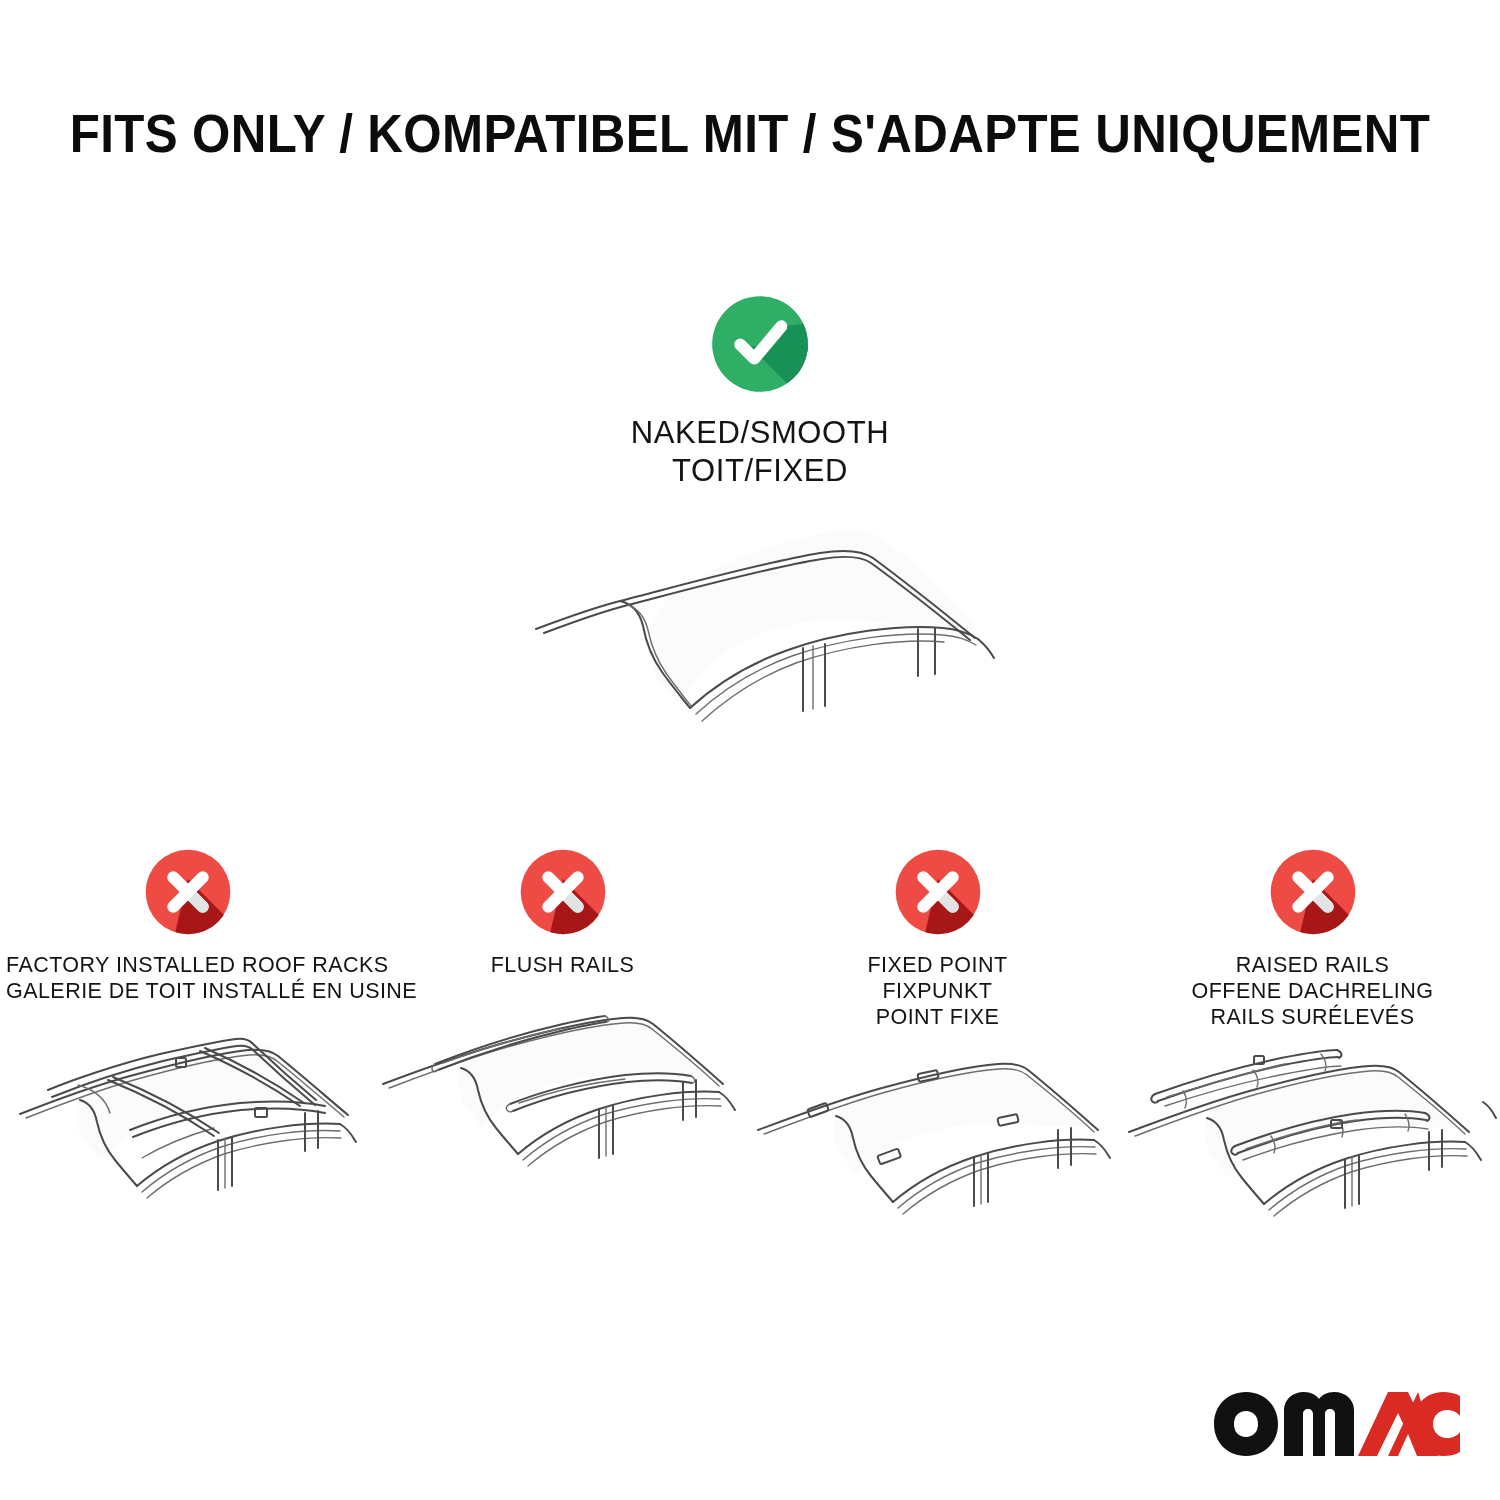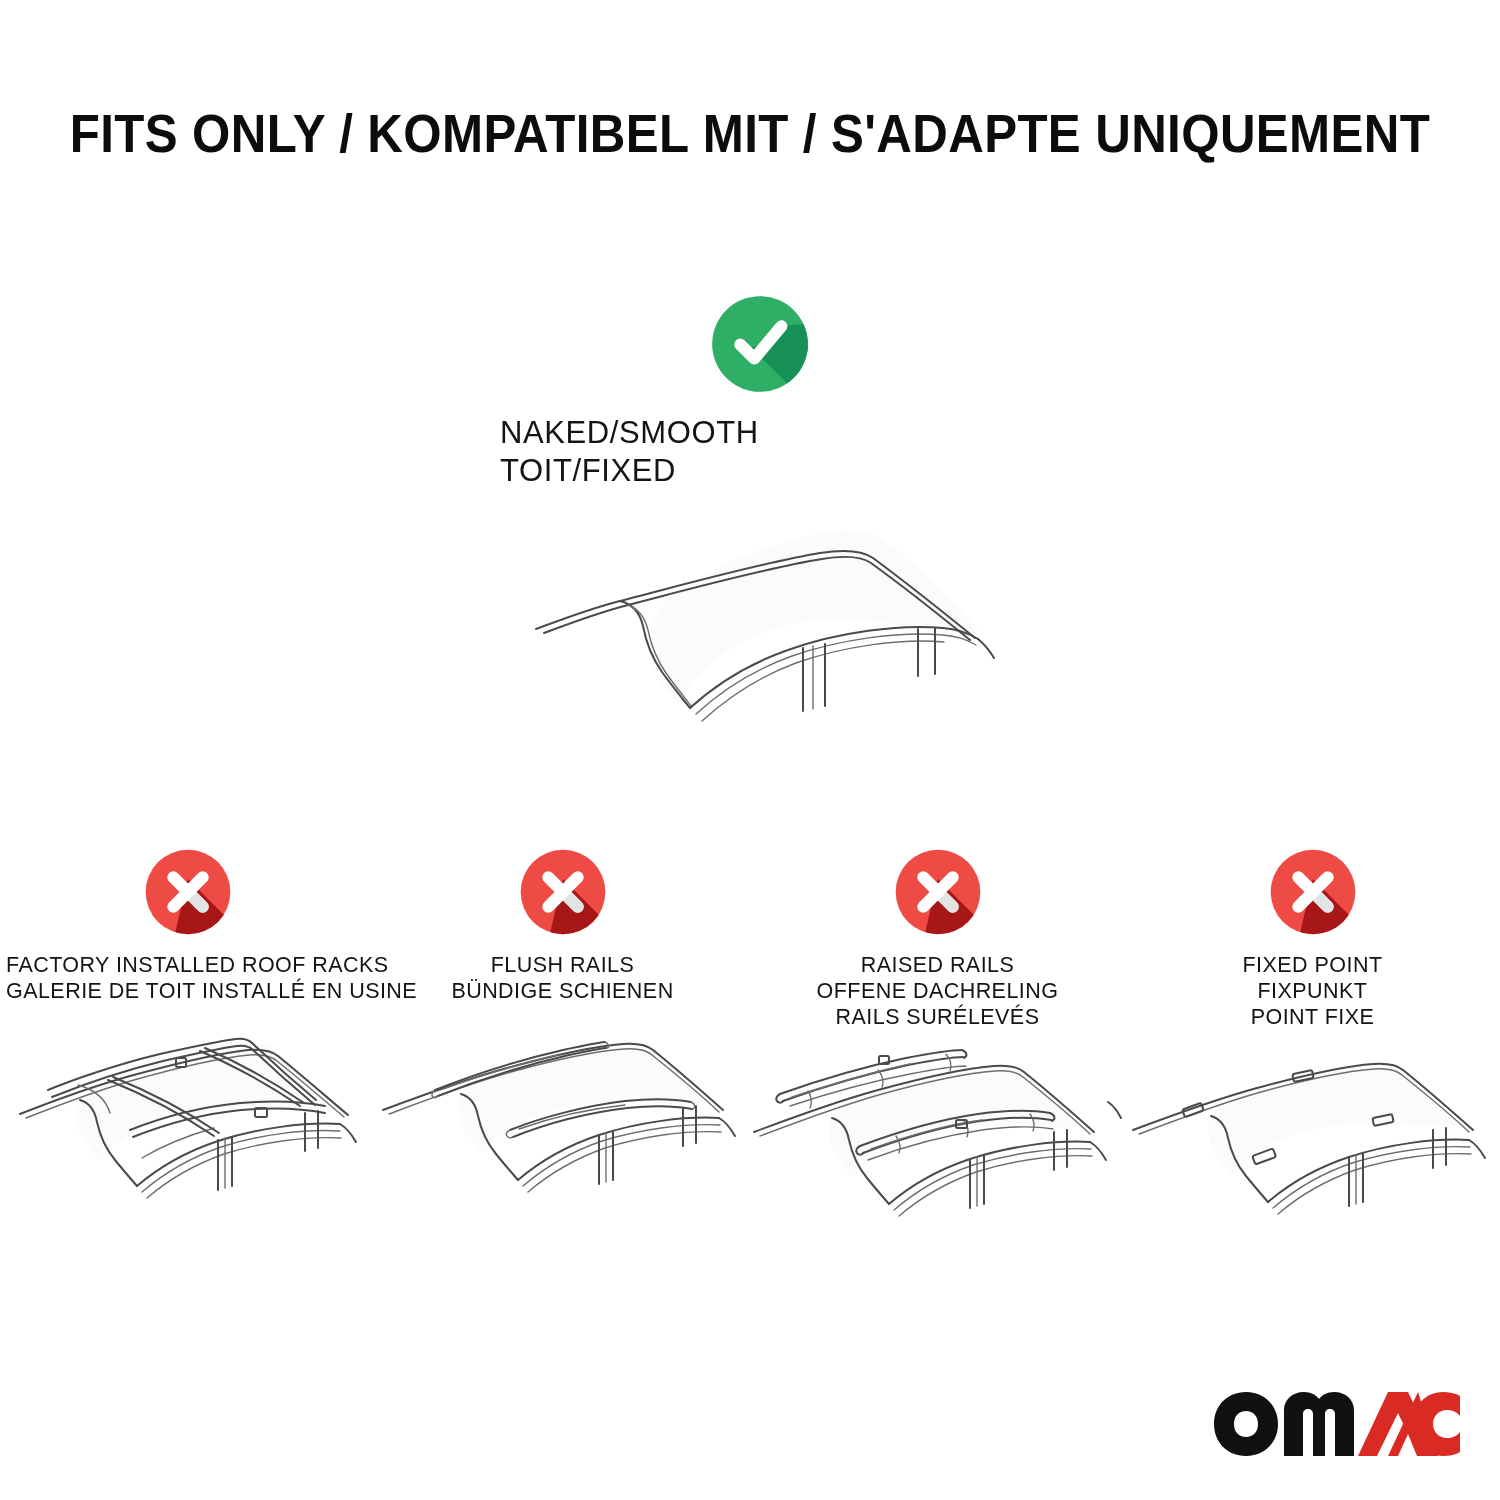--- a/index.html
+++ b/index.html
@@ -35,21 +35,21 @@
     transform-origin: center top;
     white-space: nowrap;
   }
 
   
   .hero {
     position: absolute;
     left: 500px;
     top: 292px;
     width: 520px;
-    text-align: left;
+    text-align: center;
   }
   .icon-badge {
     width: 104px;
     height: 104px;
     margin: 0 auto;
     display: block;
   }
   .hero-caption {
     margin-top: 18px;
     font-size: 31px;
@@ -268,21 +268,20 @@
       </g>
       <g stroke-linecap="round" stroke-width="13">
         <path d="M34 34 L66 66" stroke="#ffffff" fill="none"></path>
         <path d="M50 50 L66 66" stroke="#E2E3E4" fill="none"></path>
         <path d="M66 34 L34 66" stroke="#ffffff" fill="none"></path>
       </g>
     </svg>
 
     <div class="cell-caption">
       <div>FLUSH RAILS</div>
-      <div>BÜNDIGE SCHIENEN</div>
     </div>
 
     <svg class="cell-art" viewBox="0 0 375 190">
       <path class="ln-fill" d="M105 62 C140 44 195 28 240 24 C258 22 268 25 274 30
                C297 50 318 70 332 84 C318 88 295 86 270 84 C232 81 190 86 160 98
                C136 108 118 122 107 136 L90 114 C83 102 82 86 86 76
                C89 70 96 66 105 62 Z"></path>
       <path class="ln" d="M8 92 C40 80 88 62 132 50 C180 37 220 28 248 26
                           C262 25 272 27 278 32 C304 53 330 76 348 92"></path>
       <path class="ln-thin" d="M14 96 C46 84 93 66 136 54 C183 41 222 33 249 31
@@ -310,20 +309,73 @@
       <path class="ln-thin" d="M231 115 L231 164"></path>
       <path class="ln" d="M308 90 L308 128"></path>
       <path class="ln" d="M321 88 L321 125"></path>
       <path class="ln" d="M344 100 C351 104 356 111 360 118"></path>
     </svg>
   </div>
 
   <div class="cell">
     <svg class="icon-badge" viewBox="0 0 100 100">
       <defs>
+          <clipPath id="xc4">
+            <circle cx="50" cy="50" r="46"></circle>
+          </clipPath>
+        </defs>
+      <circle cx="50" cy="50" r="46" fill="#ED4B44"></circle>
+      <g clip-path="url(#xc4)">
+        <path d="M50 36 L100 86 L100 120 L30 120 L44 60 Z" fill="#A81717"></path>
+      </g>
+      <g stroke-linecap="round" stroke-width="13">
+        <path d="M34 34 L66 66" stroke="#ffffff" fill="none"></path>
+        <path d="M50 50 L66 66" stroke="#E2E3E4" fill="none"></path>
+        <path d="M66 34 L34 66" stroke="#ffffff" fill="none"></path>
+      </g>
+    </svg>
+
+    <div class="cell-caption">
+      <div>FIXED POINT</div>
+      <div>FIXPUNKT</div>
+      <div>POINT FIXE</div>
+    </div>
+
+    <svg class="cell-art" viewBox="0 0 375 190">
+      <path class="ln-fill" d="M100 58 C135 40 192 24 238 20 C256 18 266 21 272 26
+               C296 46 318 66 332 80 C318 84 296 82 270 80 C232 77 190 82 160 94
+               C136 104 118 118 107 132 L90 110 C83 98 82 82 86 72
+               C89 66 94 62 100 58 Z"></path>
+      <path class="ln" d="M8 86 C40 74 88 56 132 44 C180 31 220 22 248 20
+                          C262 19 272 21 278 26 C304 47 330 70 348 86"></path>
+      <path class="ln-thin" d="M14 90 C46 78 93 60 136 48 C183 35 222 27 249 25
+                               C262 24 271 26 277 31 C302 51 327 72 344 88"></path>
+      <path class="ln" d="M86 72 C96 75 101 83 103 94 C106 108 112 121 121 132
+                          C129 142 137 151 143 158"></path>
+      <path class="ln" d="M143 158 C164 140 191 124 224 113 C264 100 310 94 344 96"></path>
+      <path class="ln-thin" d="M148 164 C169 146 195 130 227 119 C266 107 311 101 345 103"></path>
+      <path class="ln-thin" d="M153 170 C174 152 199 137 230 126 C268 114 312 108 346 110"></path>
+
+      <rect class="ln" x="58" y="62" width="20" height="8" rx="2" transform="rotate(-20 68 66)"></rect>
+      <rect class="ln" x="168" y="28" width="20" height="8" rx="2" transform="rotate(-12 178 32)"></rect>
+      <rect class="ln" x="128" y="108" width="22" height="9" rx="2" transform="rotate(-20 139 112)"></rect>
+      <rect class="ln" x="248" y="72" width="20" height="8" rx="2" transform="rotate(-12 258 76)"></rect>
+
+      <path class="ln" d="M224 113 L224 162"></path>
+      <path class="ln" d="M238 110 L238 158"></path>
+      <path class="ln-thin" d="M231 111 L231 160"></path>
+      <path class="ln" d="M308 86 L308 124"></path>
+      <path class="ln" d="M321 84 L321 121"></path>
+      <path class="ln" d="M344 96 C351 100 356 107 360 114"></path>
+    </svg>
+  </div>
+
+  <div class="cell">
+    <svg class="icon-badge" viewBox="0 0 100 100">
+      <defs>
           <clipPath id="xc3">
             <circle cx="50" cy="50" r="46"></circle>
           </clipPath>
         </defs>
       <circle cx="50" cy="50" r="46" fill="#ED4B44"></circle>
       <g clip-path="url(#xc3)">
         <path d="M50 36 L100 86 L100 120 L30 120 L44 60 Z" fill="#A81717"></path>
       </g>
       <g stroke-linecap="round" stroke-width="13">
         <path d="M34 34 L66 66" stroke="#ffffff" fill="none"></path>
@@ -380,73 +432,20 @@
       <path class="ln" d="M220 115 L220 164"></path>
       <path class="ln" d="M234 112 L234 160"></path>
       <path class="ln-thin" d="M227 113 L227 162"></path>
       <path class="ln" d="M304 88 L304 126"></path>
       <path class="ln" d="M317 86 L317 123"></path>
       <path class="ln" d="M340 98 C347 102 352 109 356 116"></path>
 
       <path class="ln" d="M358 58 C364 62 368 68 371 74"></path>
     </svg>
   </div>
-
-  <div class="cell">
-    <svg class="icon-badge" viewBox="0 0 100 100">
-      <defs>
-          <clipPath id="xc4">
-            <circle cx="50" cy="50" r="46"></circle>
-          </clipPath>
-        </defs>
-      <circle cx="50" cy="50" r="46" fill="#ED4B44"></circle>
-      <g clip-path="url(#xc4)">
-        <path d="M50 36 L100 86 L100 120 L30 120 L44 60 Z" fill="#A81717"></path>
-      </g>
-      <g stroke-linecap="round" stroke-width="13">
-        <path d="M34 34 L66 66" stroke="#ffffff" fill="none"></path>
-        <path d="M50 50 L66 66" stroke="#E2E3E4" fill="none"></path>
-        <path d="M66 34 L34 66" stroke="#ffffff" fill="none"></path>
-      </g>
-    </svg>
-
-    <div class="cell-caption">
-      <div>FIXED POINT</div>
-      <div>FIXPUNKT</div>
-      <div>POINT FIXE</div>
-    </div>
-
-    <svg class="cell-art" viewBox="0 0 375 190">
-      <path class="ln-fill" d="M100 58 C135 40 192 24 238 20 C256 18 266 21 272 26
-               C296 46 318 66 332 80 C318 84 296 82 270 80 C232 77 190 82 160 94
-               C136 104 118 118 107 132 L90 110 C83 98 82 82 86 72
-               C89 66 94 62 100 58 Z"></path>
-      <path class="ln" d="M8 86 C40 74 88 56 132 44 C180 31 220 22 248 20
-                          C262 19 272 21 278 26 C304 47 330 70 348 86"></path>
-      <path class="ln-thin" d="M14 90 C46 78 93 60 136 48 C183 35 222 27 249 25
-                               C262 24 271 26 277 31 C302 51 327 72 344 88"></path>
-      <path class="ln" d="M86 72 C96 75 101 83 103 94 C106 108 112 121 121 132
-                          C129 142 137 151 143 158"></path>
-      <path class="ln" d="M143 158 C164 140 191 124 224 113 C264 100 310 94 344 96"></path>
-      <path class="ln-thin" d="M148 164 C169 146 195 130 227 119 C266 107 311 101 345 103"></path>
-      <path class="ln-thin" d="M153 170 C174 152 199 137 230 126 C268 114 312 108 346 110"></path>
-
-      <rect class="ln" x="58" y="62" width="20" height="8" rx="2" transform="rotate(-20 68 66)"></rect>
-      <rect class="ln" x="168" y="28" width="20" height="8" rx="2" transform="rotate(-12 178 32)"></rect>
-      <rect class="ln" x="128" y="108" width="22" height="9" rx="2" transform="rotate(-20 139 112)"></rect>
-      <rect class="ln" x="248" y="72" width="20" height="8" rx="2" transform="rotate(-12 258 76)"></rect>
-
-      <path class="ln" d="M224 113 L224 162"></path>
-      <path class="ln" d="M238 110 L238 158"></path>
-      <path class="ln-thin" d="M231 111 L231 160"></path>
-      <path class="ln" d="M308 86 L308 124"></path>
-      <path class="ln" d="M321 84 L321 121"></path>
-      <path class="ln" d="M344 96 C351 100 356 107 360 114"></path>
-    </svg>
-  </div>
 </div>
 
 <svg class="logo" viewBox="0 0 250 74">
 
   <path d="M34 6 C53 6 66 20 66 38 C66 56 53 70 34 70 C15 70 2 56 2 38 C2 20 15 6 34 6 Z
            M34 25 C27 25 22 30 22 38 C22 46 27 51 34 51 C41 51 46 46 46 38 C46 30 41 25 34 25 Z" fill="#111111"></path>
 
   <path d="M72 70 L72 24 C72 14 80 6 92 6 C99 6 104 9 107 13 C110 9 115 6 122 6
            C134 6 142 14 142 24 L142 70 L123 70 L123 28 C123 25 121 23 118 23
            C115 23 113 25 113 28 L113 70 L101 70 L101 28 C101 25 99 23 96 23

